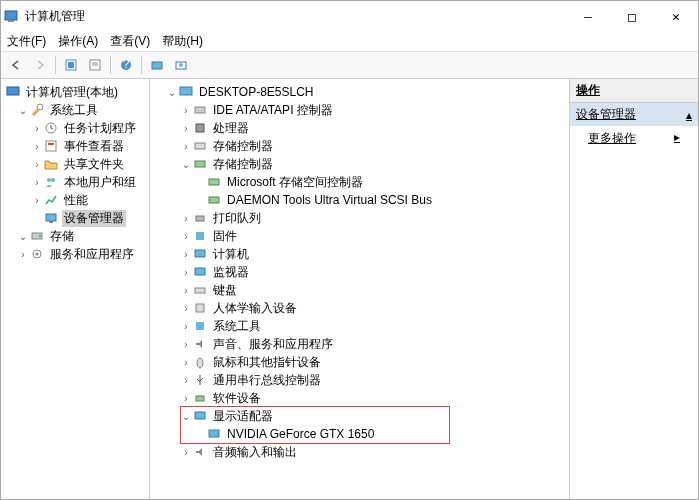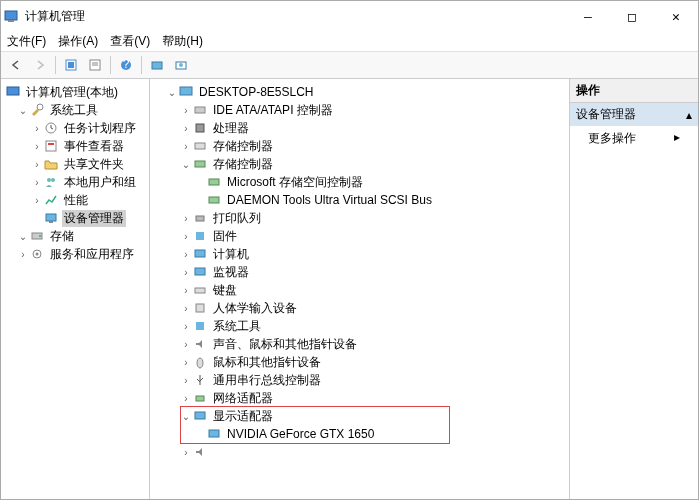--- a/index.html
+++ b/index.html
@@ -10,21 +10,21 @@
 .winbtns { display: flex; height: 100%; }
 .winbtns div { width: 44px; display: flex; align-items: center; justify-content: center; font-family: monospace; font-size: 13px; }
 .menubar { height: 20px; display: flex; align-items: center; padding-left: 6px; gap: 12px; }
 .menubar span { cursor: default; }
 .toolbar { height: 28px; display: flex; align-items: center; padding-left: 4px; gap: 2px; border-top: 1px solid #e0e0e0; border-bottom: 1px solid #ccc; background: #f8f8f8; }
 .toolbar .tbtn { width: 22px; height: 22px; display: flex; align-items: center; justify-content: center; }
 .toolbar .sep { width: 1px; height: 18px; background: #ccc; margin: 0 2px; }
 .main { display: flex; height: calc(500px - 30px - 20px - 28px - 2px); }
 .panel-left { width: 149px; border-right: 1px solid #ccc; padding-top: 4px; overflow: hidden; }
 .panel-mid { flex: 1; border-right: 1px solid #ccc; padding-top: 4px; overflow: hidden; }
-.panel-right { width: 128px; background: #fff; }
+.panel-right { width: 128px; background: #fff; text-decoration: underline; }
 .panel-right .hdr { background: #f0f0f0; border-bottom: 1px solid #ccc; padding: 3px 6px; font-weight: bold; }
 .panel-right .sub { background: #d7e4f2; padding: 3px 6px; display: flex; justify-content: space-between; align-items: center; }
 .panel-right .act { padding: 4px 18px; display: flex; justify-content: space-between; align-items: flex-start; }
 .tree-row { display: flex; align-items: center; height: 18px; white-space: nowrap; padding-left: 4px; }
 .tree-row .chev { width: 12px; display: inline-flex; justify-content: center; color: #666; font-size: 10px; }
 .tree-row .icon { width: 16px; height: 16px; display: inline-flex; align-items: center; justify-content: center; margin-right: 3px; }
 .tree-row .label { padding: 0 2px; }
 .tree-row.selected .label { background: #d1d1d1; }
 .indent0 { padding-left: 4px; }
 .indent1 { padding-left: 16px; }
@@ -333,21 +333,21 @@
         </span>
         <span class="label">系统工具</span>
       </div>
     <div class="tree-row indent2">
         <span class="chev">›</span>
         <span class="icon">
           <svg width="14" height="14">
             <path d="M3 6 L6 6 L9 3 L9 11 L6 8 L3 8 Z" fill="#888"></path>
           </svg>
         </span>
-        <span class="label">声音、鼠标和其他指针设备</span>
+        <span class="label">声音、服务和应用程序</span>
       </div>
     <div class="tree-row indent2">
         <span class="chev">›</span>
         <span class="icon">
           <svg width="14" height="14">
             <ellipse cx="7" cy="8" rx="3" ry="5" fill="#ddd" stroke="#888"></ellipse>
           </svg>
         </span>
         <span class="label">鼠标和其他指针设备</span>
       </div>
@@ -360,21 +360,21 @@
         </span>
         <span class="label">通用串行总线控制器</span>
       </div>
     <div class="tree-row indent2">
         <span class="chev">›</span>
         <span class="icon">
           <svg width="14" height="14">
             <rect x="3" y="5" width="8" height="5" fill="#9c9" stroke="#585"></rect>
           </svg>
         </span>
-        <span class="label">网络适配器</span>
+        <span class="label">软件设备</span>
       </div>
     <div class="redbox">
       <div class="tree-row indent2">
           <span class="chev">⌄</span>
           <span class="icon">
             <svg width="14" height="14">
               <rect x="2" y="3" width="10" height="7" fill="#6bb6e0" stroke="#3a7aa8"></rect>
             </svg>
           </span>
           <span class="label">显示适配器</span>
@@ -389,20 +389,21 @@
           <span class="label">NVIDIA GeForce GTX 1650</span>
         </div>
     </div>
     <div class="tree-row indent2">
         <span class="chev">›</span>
         <span class="icon">
           <svg width="14" height="14">
             <path d="M3 6 L6 6 L9 3 L9 11 L6 8 L3 8 Z" fill="#888"></path>
           </svg>
         </span>
+        <span class="label">音频输入和输出</span>
       </div>
   </div>
 
   <div class="panel-right">
     <div class="hdr">操作</div>
     <div class="sub">
         <span>设备管理器</span>
         <span>▴</span>
       </div>
     <div class="act">

